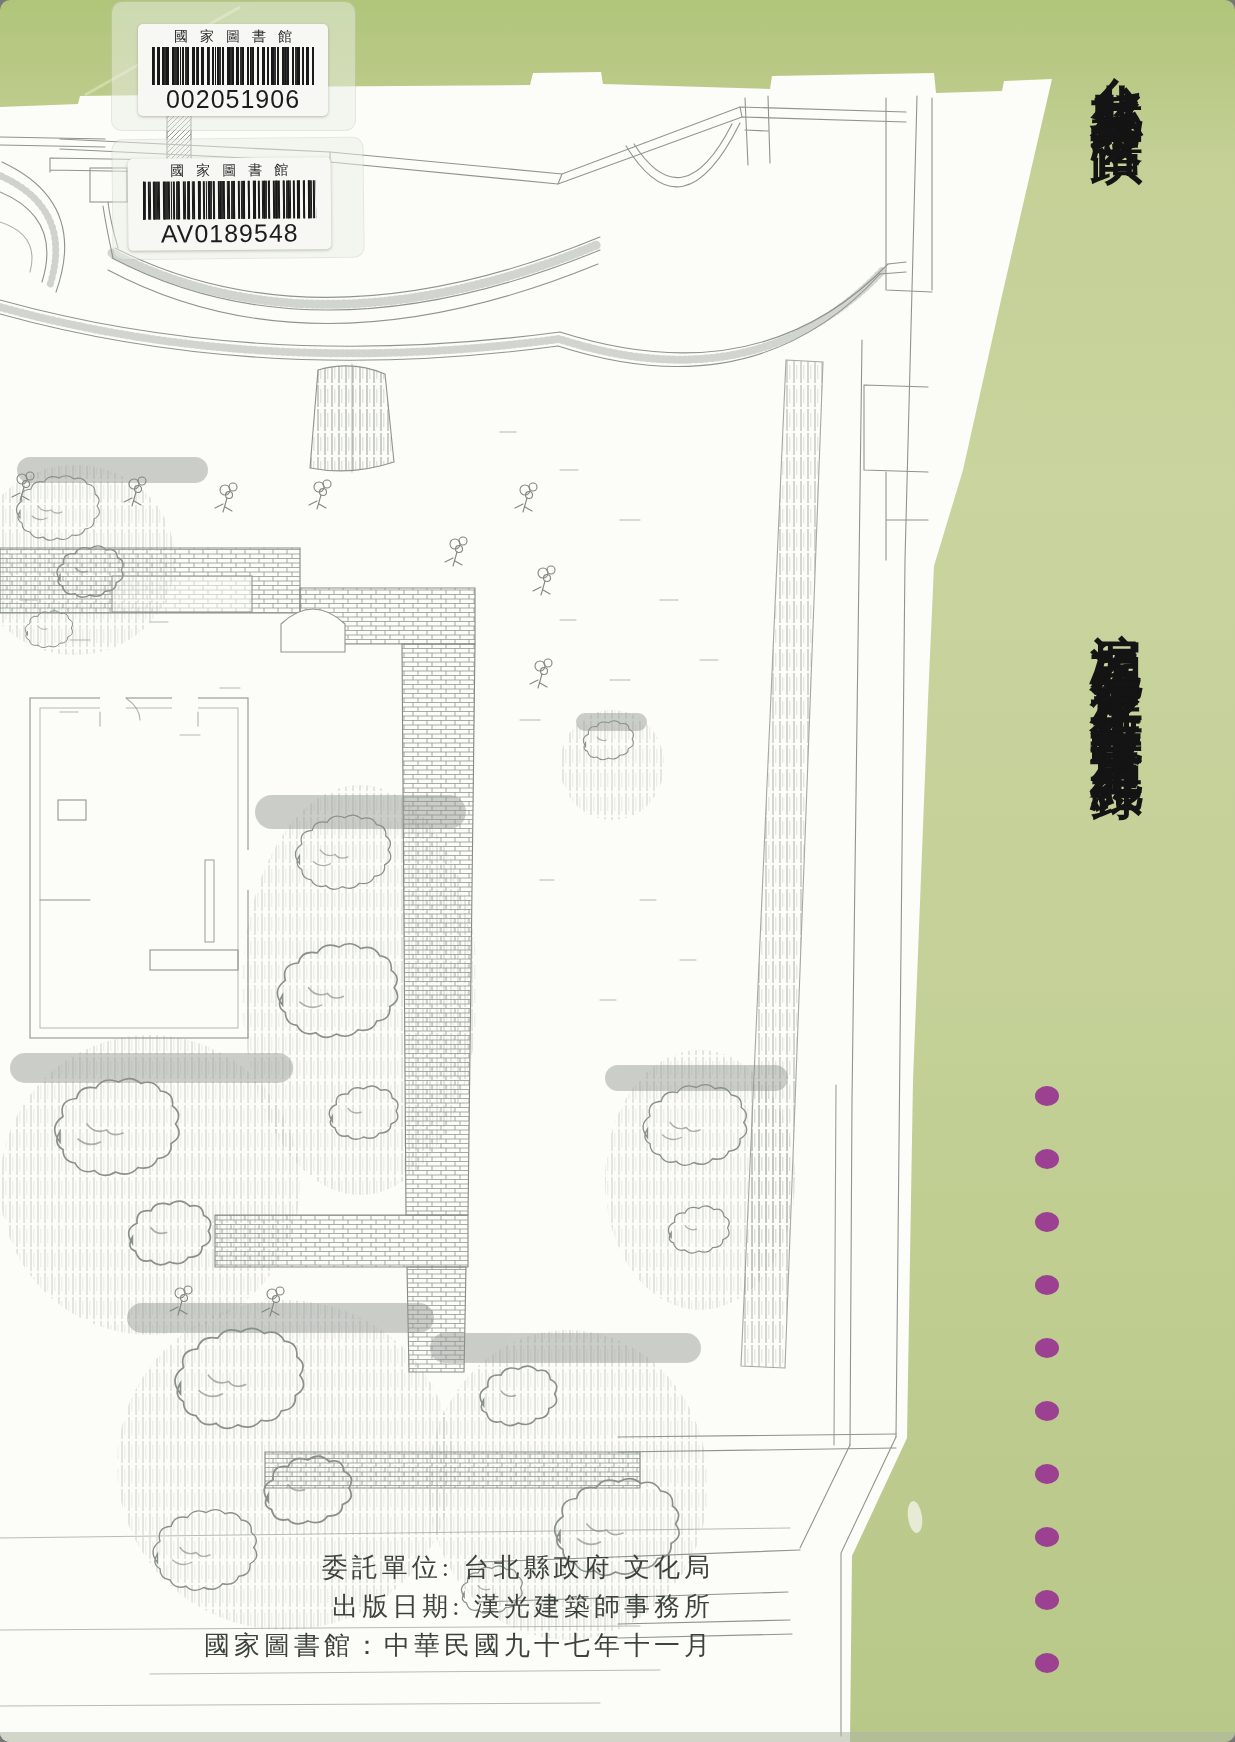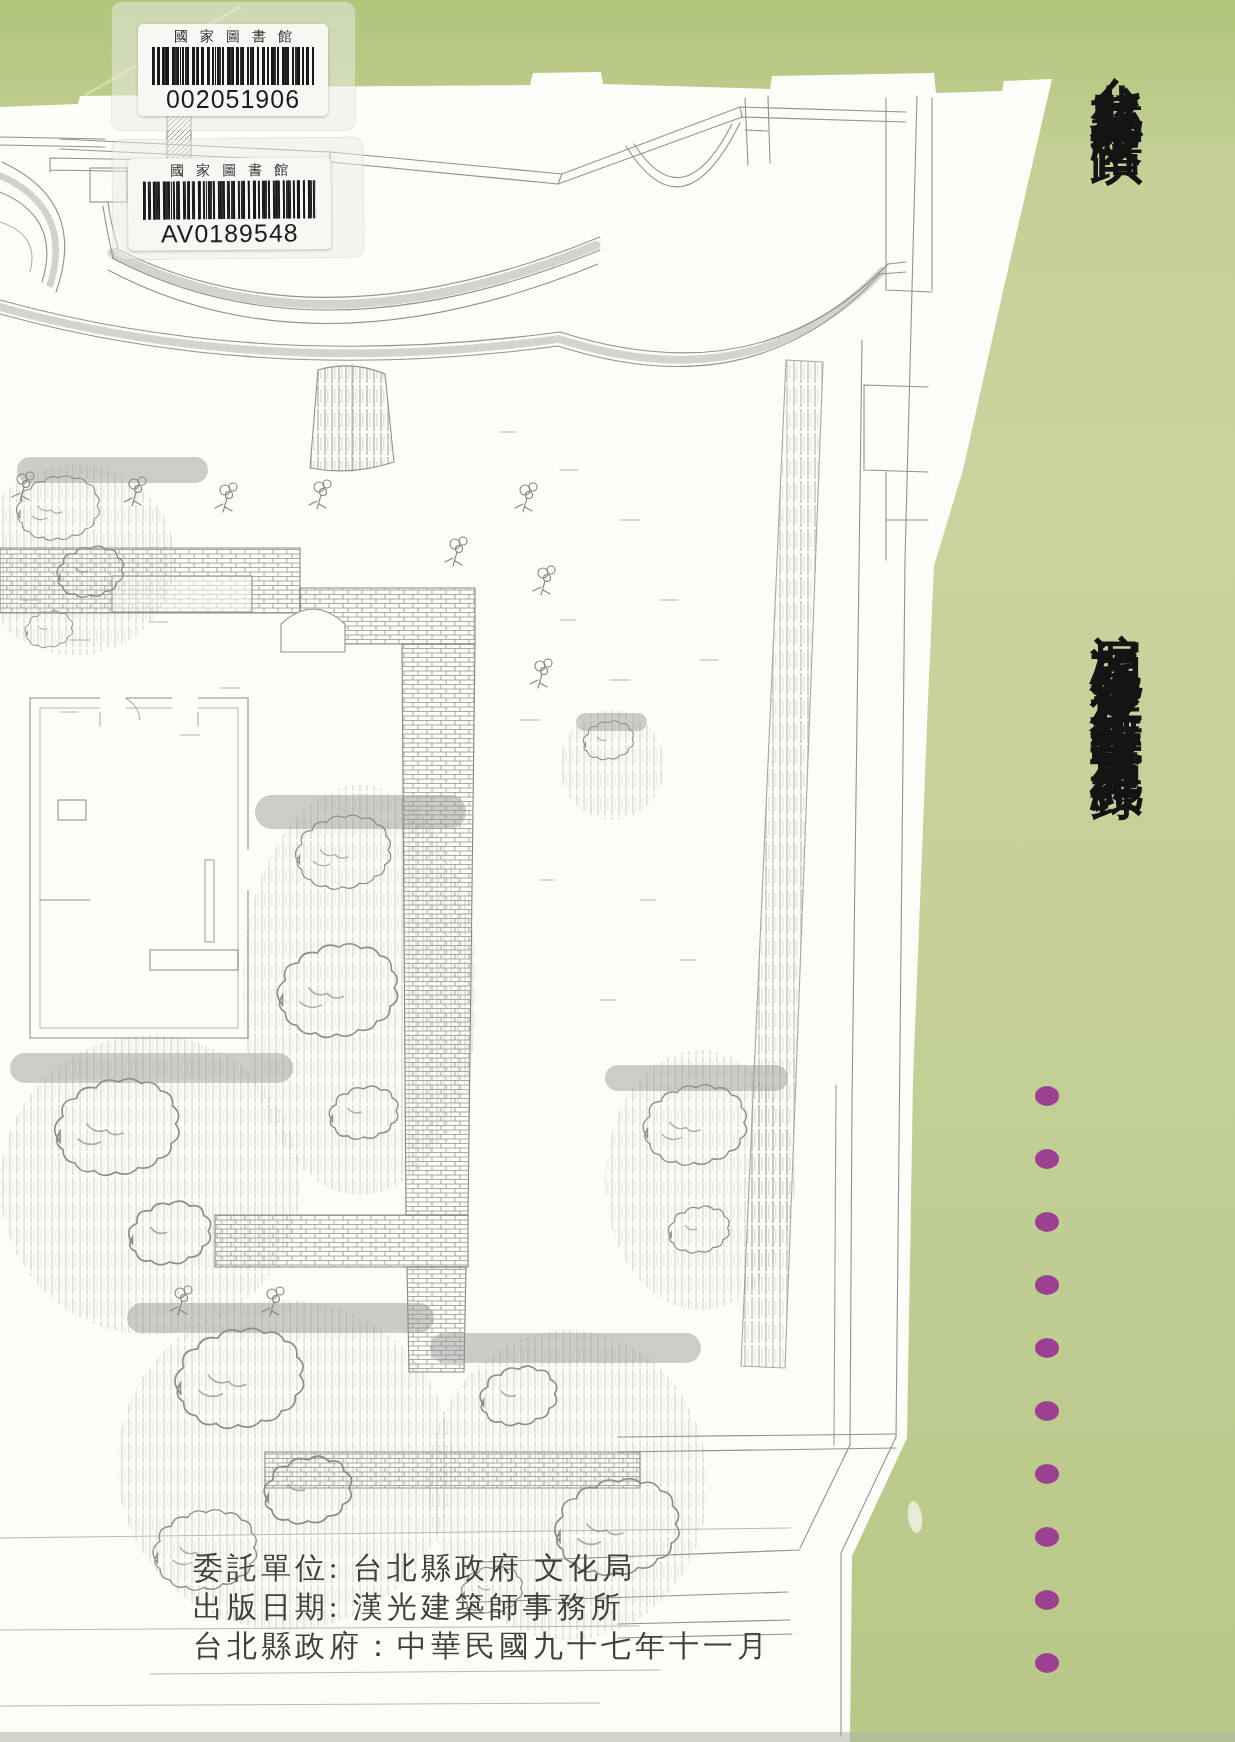--- a/index.html
+++ b/index.html
@@ -1,20 +1,21 @@
 <!DOCTYPE html>
 <html style="--dot-color: #9c4191;"><head>
 <meta charset="utf-8">
 <style>
   html,body{margin:0;padding:0;background:#777;}
   .page{
     position:relative; width:1235px; height:1742px; overflow:hidden;
     background-color:#c0cd92;
     background-image:linear-gradient(180deg,#b0c57a 0px,#b9c985 70px,#c4d096 160px,#c9d49e 480px,#c5d199 900px,#bdcc8e 1400px,#b8c889 100%);
     font-family:"Liberation Serif","DejaVu Serif",serif;
+    border-radius:10px;
   }
   svg{position:absolute;left:0;top:0;}
   
   .film{position:absolute;background:rgba(234,237,229,.5);border-radius:10px;box-shadow:0 0 0 1px rgba(195,200,185,.4);}
   .film1{left:112px;top:2px;width:243px;height:128px;}
   .film2{left:113px;top:139px;width:250px;height:119px;transform:rotate(-.6deg);}
   .bclabel{position:absolute;background:#f7f7f3;border-radius:5px;box-shadow:0 1px 3px rgba(110,115,100,.45);
     display:flex;flex-direction:column;align-items:center;padding:5px 9px 4px;box-sizing:border-box;}
   .bc1{left:138px;top:24px;width:190px;height:92px;}
   .bc2{left:128px;top:158px;width:203px;height:92px;transform:rotate(-.5deg);}
@@ -27,22 +28,22 @@
   .bc-code{font-family:"Liberation Sans","DejaVu Sans",sans-serif;font-size:25px;color:#1c1c1c;letter-spacing:1px;line-height:1;}
   
   .title-col{position:absolute;left:1090px;writing-mode:vertical-rl;text-orientation:upright;
     font-size:52px;line-height:1;letter-spacing:8px;color:#141414;font-weight:600;white-space:nowrap;}
   .t1{top:34px;}
   .t2{top:592px;}
   
   .dots{position:absolute;left:1035px;top:1086px;display:flex;flex-direction:column;gap:43px;}
   .dot{width:24px;height:20px;border-radius:50%;background:var(--dot-color,#9c4191);}
   
-  .credits{position:absolute;left:193px;top:1548px;color:#3d423c;font-size:30px;
-    letter-spacing:4px;line-height:39px;white-space:nowrap;}
+  .credits{position:absolute;left:204px;top:1548px;color:#3d423c;font-size:26px;
+    letter-spacing:4px;line-height:39px;white-space:nowrap;text-align:right;}
 </style>
 </head>
 <body>
 
 <div class="page">
 
   <svg width="1235" height="1742" viewBox="0 0 1235 1742">
     <defs>
       <pattern id="brick" width="14" height="9" patternUnits="userSpaceOnUse">
         <path d="M0,0.5 H14 M0,5 H14 M7,0.5 V5 M12,5 V9" stroke="#868b86" stroke-width="0.8" fill="none" opacity="0.9"></path>
@@ -224,16 +225,16 @@
       <span class="dot"></span>
       <span class="dot"></span>
       <span class="dot"></span>
       <span class="dot"></span>
       <span class="dot"></span>
     </div>
 
   <div class="credits">
     <div>委託單位: 台北縣政府 文化局</div>
     <div>出版日期: 漢光建築師事務所</div>
-    <div>台北縣政府：中華民國九十七年十一月</div>
+    <div>國家圖書館：中華民國九十七年十一月</div>
   </div>
 
 </div>
 
 </body></html>

